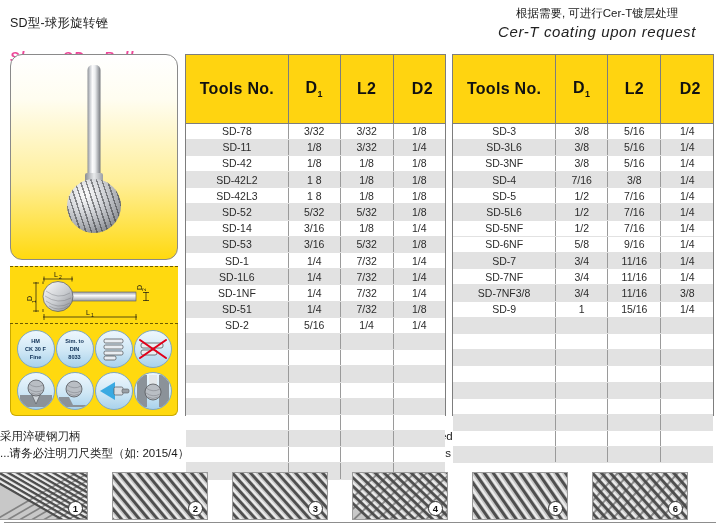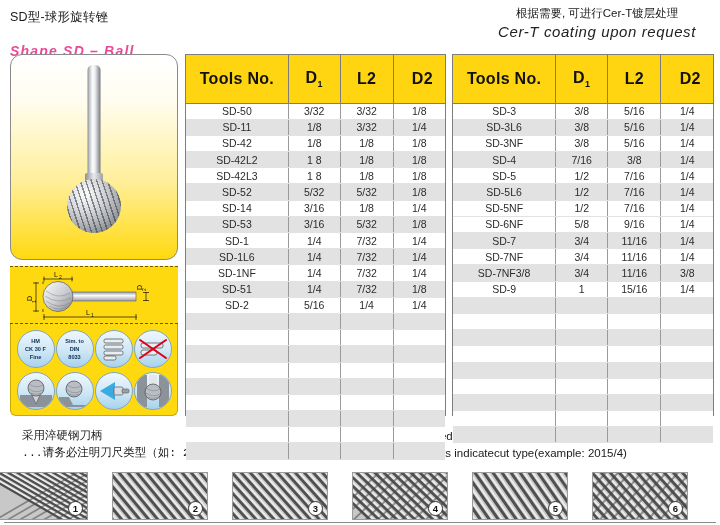--- a/index.html
+++ b/index.html
@@ -11,21 +11,21 @@
     overflow: hidden;
   }
   #page {
     position: relative;
     width: 720px; height: 525px;
     background: #ffffff;
   }
 
   
   .hdr-left {
-    position: absolute; left: 10px; top: 10px;
+    position: absolute; left: 10px; top: 16px;
     line-height: 1.25;
   }
   .hdr-cn { font-size: 12.5px; color: #1a1a1a; letter-spacing: .2px; }
   .hdr-en {
     font-size: 14px; font-weight: bold; font-style: italic;
     color: #ec4899; letter-spacing: 1.2px; margin-top: 17px;
   }
   .hdr-right {
     position: absolute; right: 24px; top: 6px;
     text-align: center; line-height: 1.3;
@@ -91,35 +91,35 @@
   .ic {
     width: 38px; height: 38px; border-radius: 50%;
     background: linear-gradient(to bottom,#eef7fd 0%,#cfe7f5 55%,#a9d2ec 100%);
     border: 1px solid #7fa8c4;
     position: relative; overflow: hidden;
     display: flex; flex-direction: column; align-items: center; justify-content: center;
   }
   .ic-txt { font-size: 5.6px; line-height: 1.45; color: #0d2f55; font-weight: bold; text-align: center; }
   .ic svg { display: block; }
 
-  .note-left { position: absolute; left: 22px; top: 428px; line-height: 1.45; font-family: Liberation Mono, monospace; }
+  .note-left { position: absolute; left: 0; top: 428px; line-height: 1.45; }
   .note-right { position: absolute; left: 368px; top: 428px; line-height: 1.45; }
   .note-l1 { font-size: 11.5px; color: #1a1a1a; }
   .note-l2 { font-size: 11.5px; color: #1a1a1a; }
 
   
   .tbl-wrap { position: absolute; top: 54px; border: 1px solid #7d7d7d; background: #fff; }
   #tbl-left  { left: 185px; width: 261px; height: 362px; }
   #tbl-right { left: 452px; width: 262px; height: 362px; }
   table.sd { border-collapse: collapse; width: 100%; table-layout: fixed; }
   table.sd th {
     background: #ffd410;
     color: #111;
     font-size: 16px; font-weight: bold;
-    height: 48px;
+    height: 68px;
     border-right: 1px solid #7d7d7d;
     border-bottom: 1px solid #7d7d7d;
     text-align: center;
     letter-spacing: .3px;
   }
   table.sd th:last-child { border-right: none; padding-left: 7px; }
   table.sd th .sub { font-size: 9px; vertical-align: sub; font-weight: bold; }
   table.sd td {
     height: 16.2px;
     font-size: 10.5px;
@@ -346,21 +346,21 @@
       <thead>
           <tr id="head-left">
             <th>Tools No.</th>
             <th>D<span class="sub">1</span></th>
             <th>L2</th>
             <th>D2</th>
           </tr>
         </thead>
       <tbody id="body-left">
           <tr class="norm">
-            <td>SD-50</td>
+            <td>SD-78</td>
             <td>3/32</td>
             <td>3/32</td>
             <td>1/8</td>
           </tr>
           <tr class="alt">
             <td>SD-11</td>
             <td>1/8</td>
             <td>3/32</td>
             <td>1/4</td>
           </tr>

